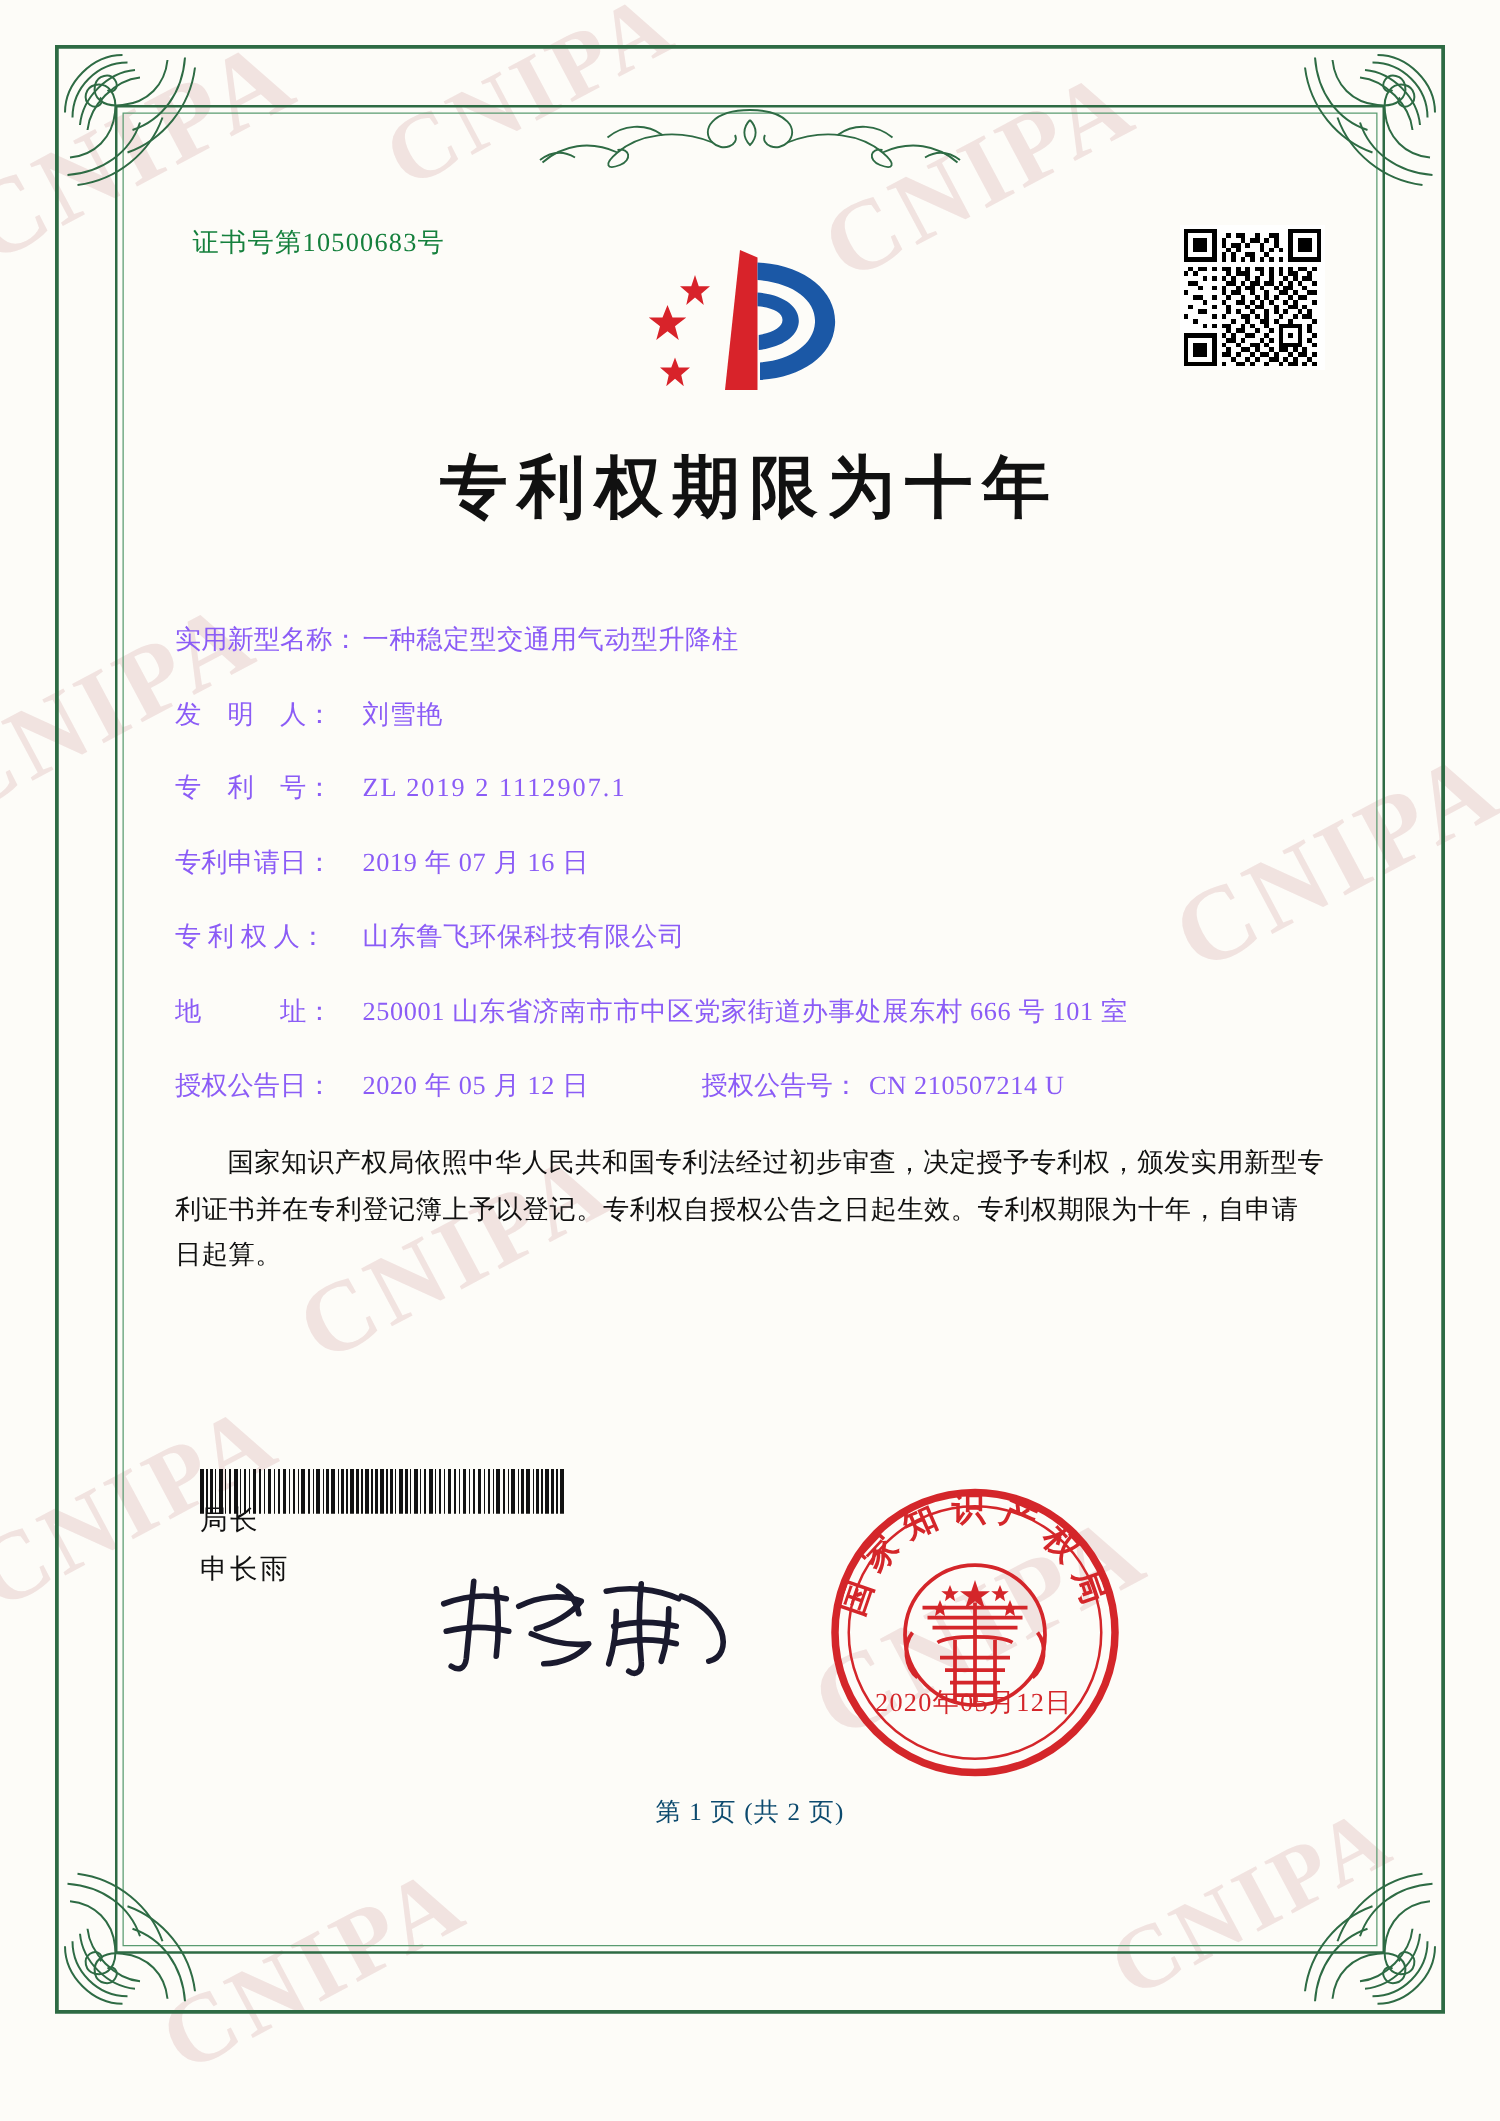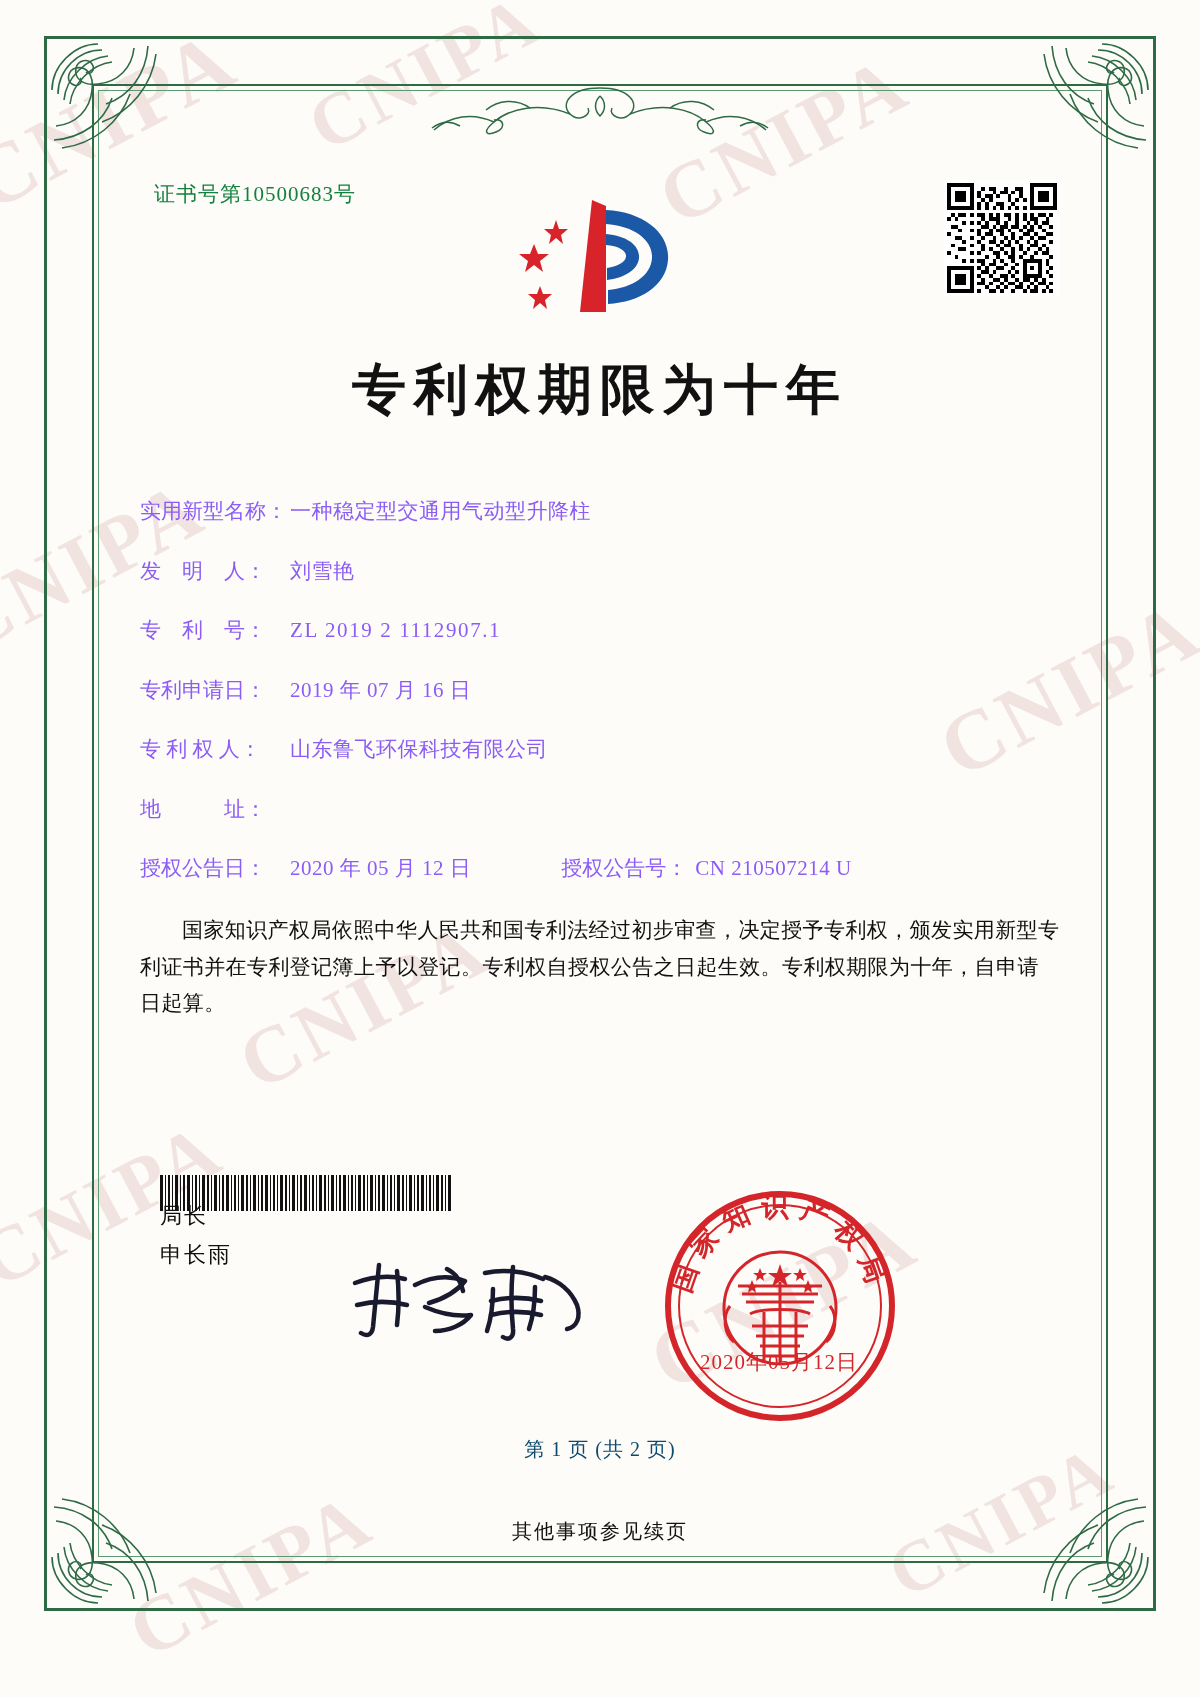--- a/index.html
+++ b/index.html
@@ -594,20 +594,21 @@
         <span class="field-value">2019 年 07 月 16 日</span>
       </div>
 
       <div class="field-row">
         <span class="field-label">专 利 权 人：</span>
         <span class="field-value">山东鲁飞环保科技有限公司</span>
       </div>
 
       <div class="field-row">
         <span class="field-label">地　　　址：</span>
+        <span class="field-value">250001  山东省济南市市中区党家街道办事处展东村 666 号 101 室</span>
       </div>
 
       <div class="field-row dual">
         <span class="field-label">授权公告日：</span>
         <span class="field-value">2020 年 05 月 12 日</span>
         <span class="dual-gap"></span>
         <span class="dual-label">授权公告号：</span>
         <span class="field-value">CN 210507214 U</span>
       </div>
 
@@ -755,15 +756,14 @@
     <text font-size="27" font-weight="bold" fill="#d4262a" font-family="'Liberation Serif', serif" letter-spacing="10">
       <textPath href="#sealArcTop" startOffset="50%" text-anchor="middle">国家知识产权局</textPath>
     </text>
     <polygon points="120,118 126,132 141,132 129,141 134,156 120,147 106,156 111,141 99,132 114,132" fill="#d4262a" opacity="0"></polygon>
   </svg>
 
   <div class="seal-date">2020年05月12日</div>
 
   <div class="page-num">第 1 页 (共 2 页)</div>
 
-  <div class="footer-note">其他事项参见续页</div>
 
 </div>
 
 </body></html>

